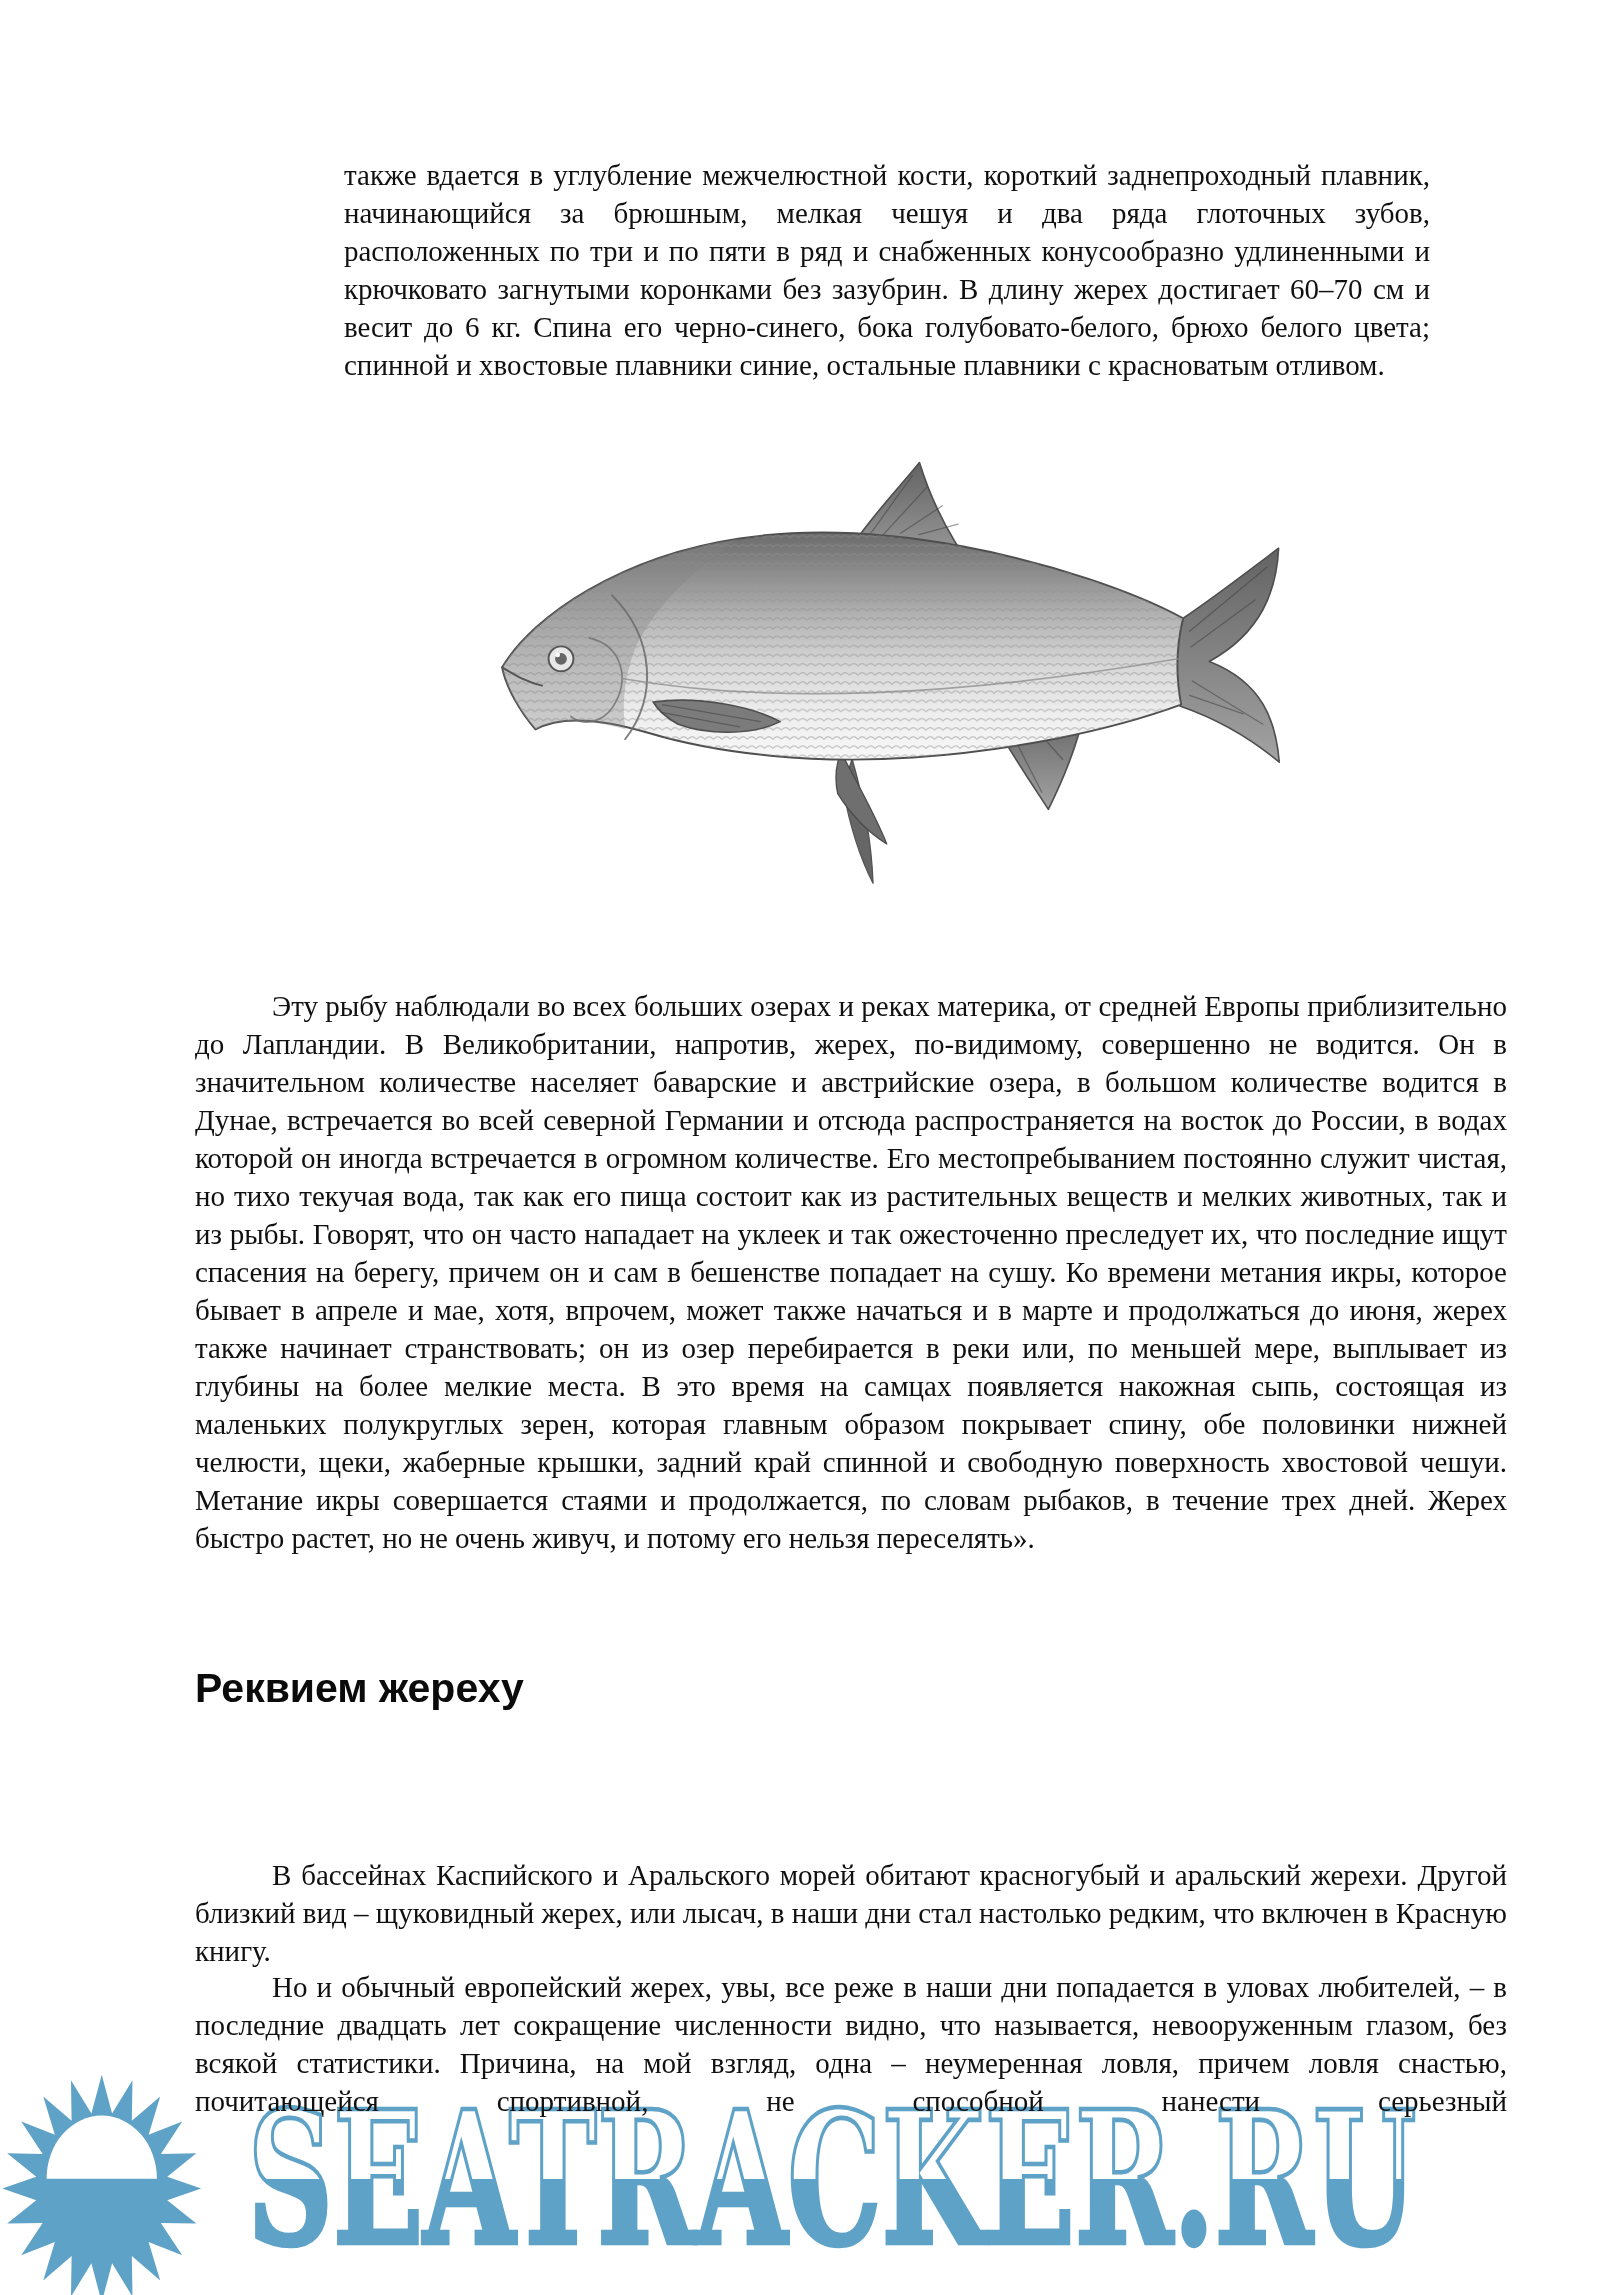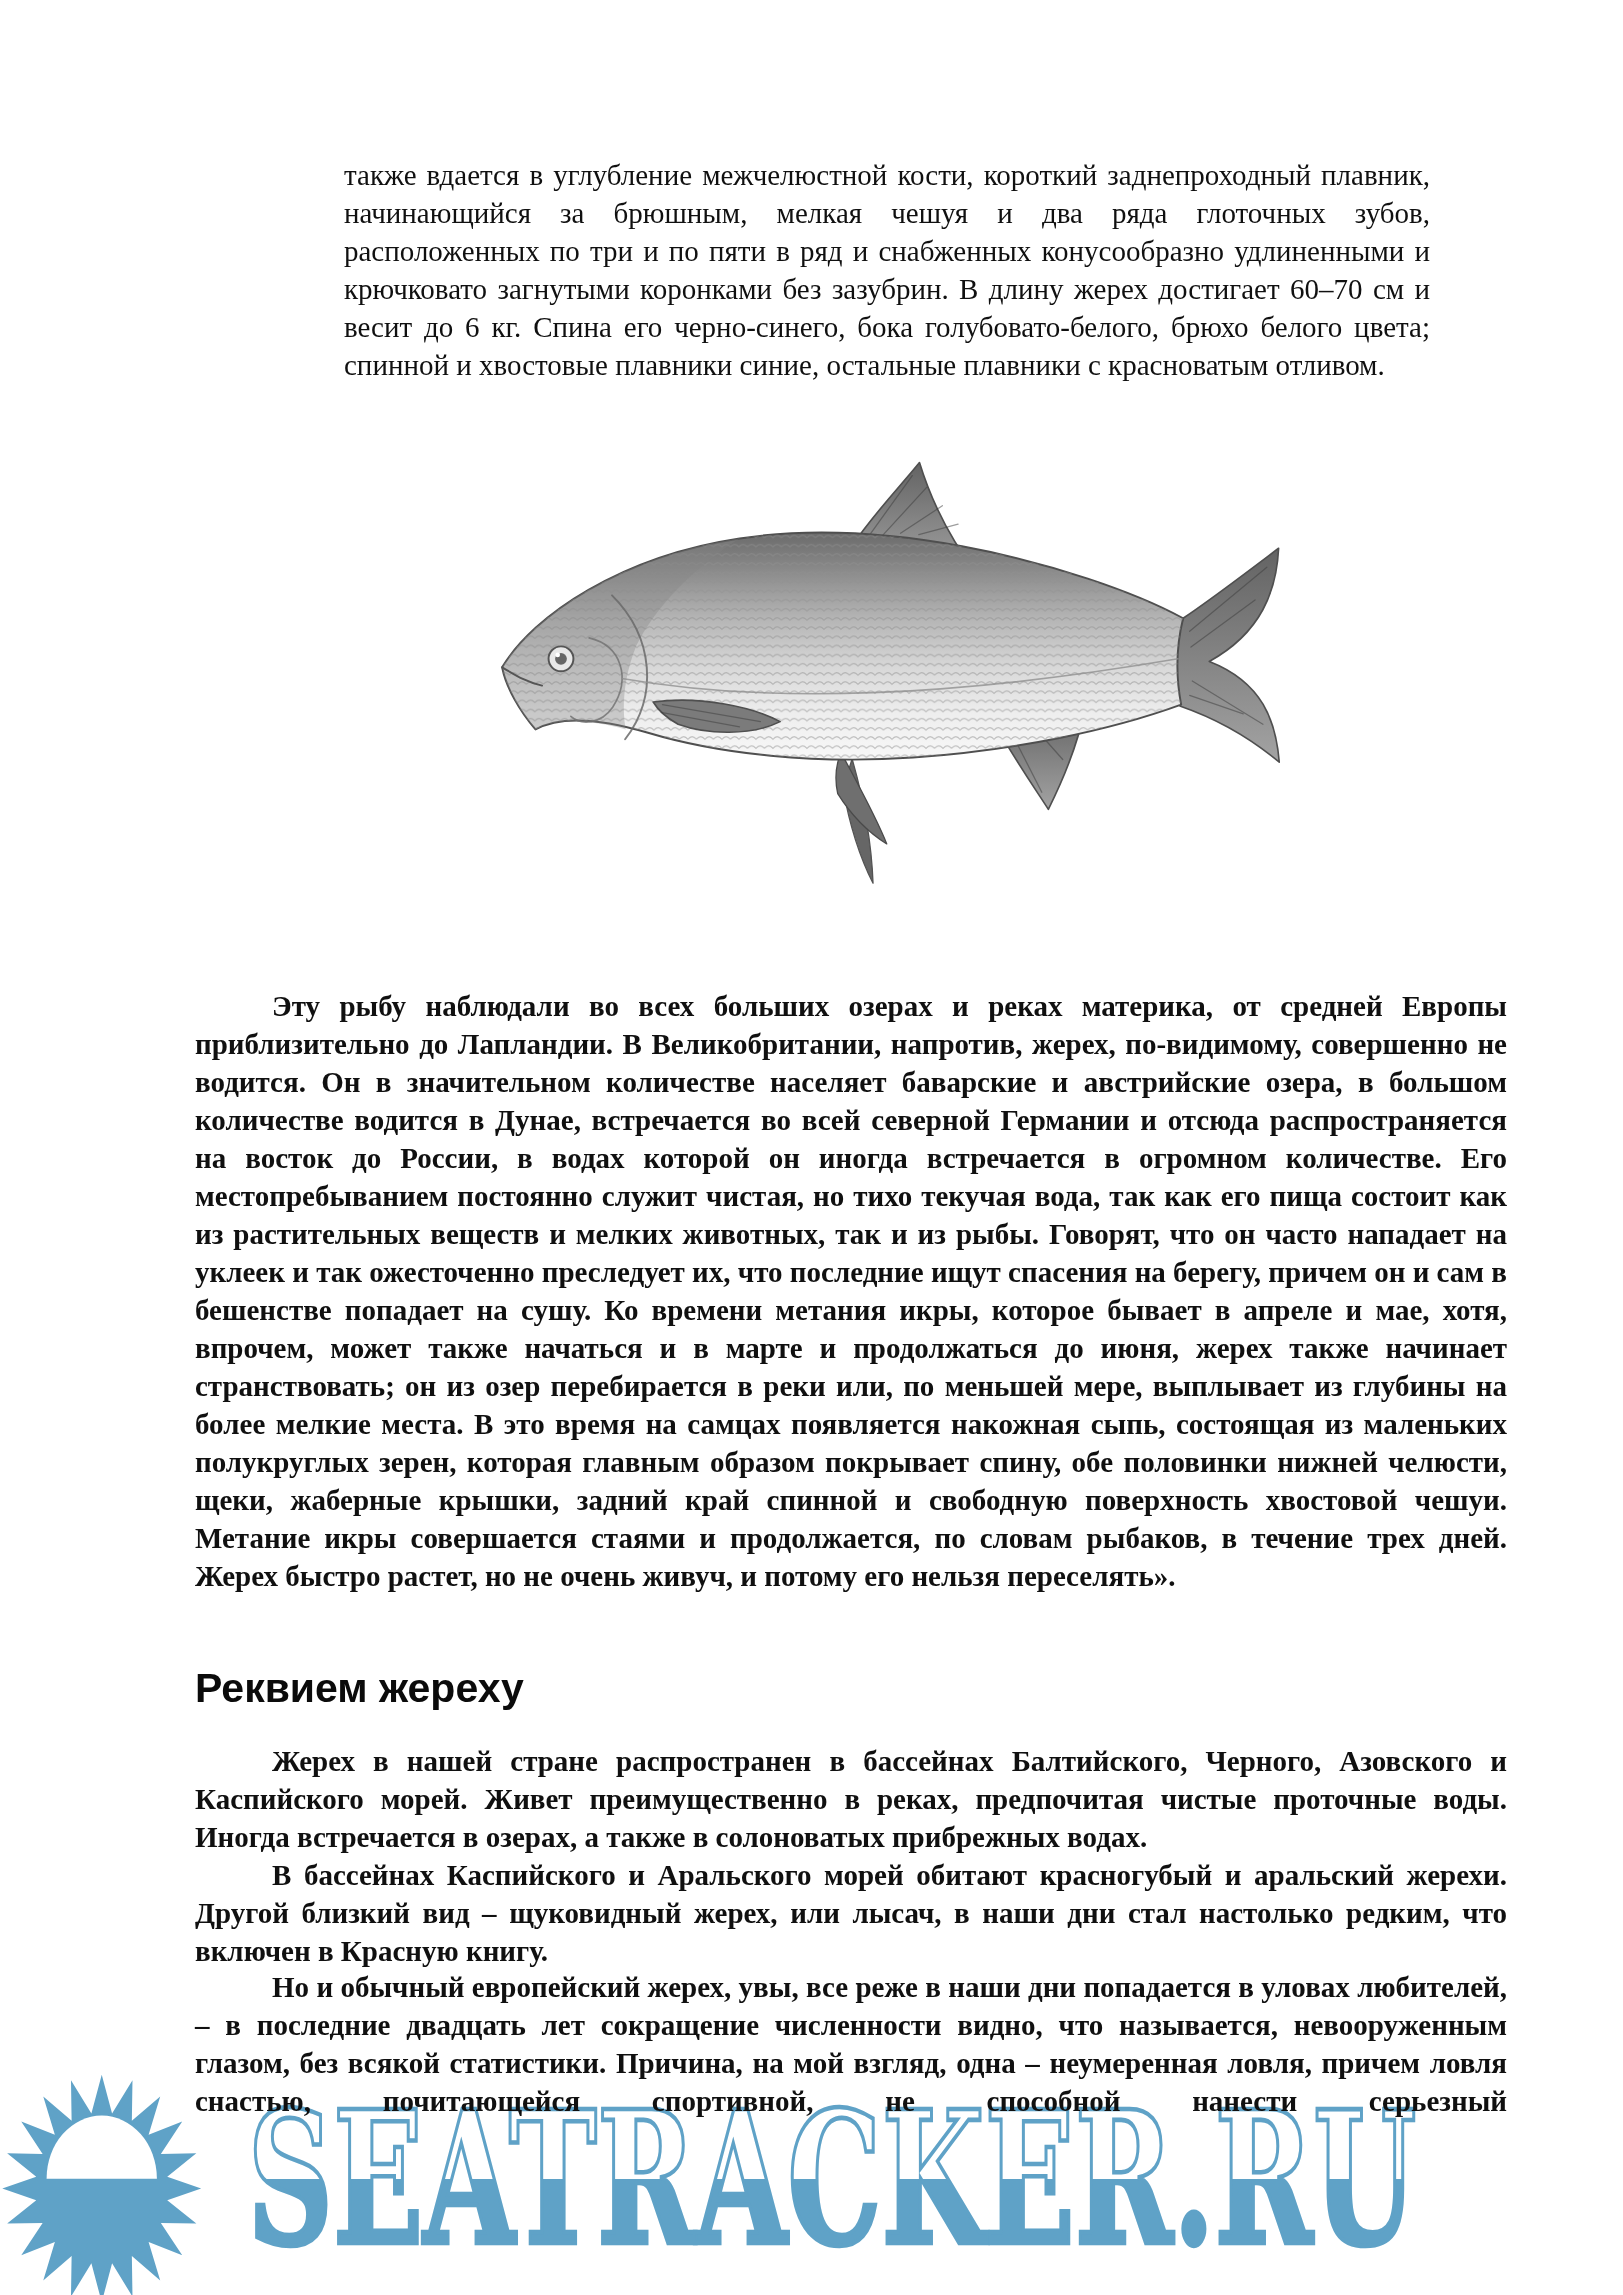--- a/index.html
+++ b/index.html
@@ -7,21 +7,21 @@
     position:relative;
     width:1623px;height:2295px;
     background:#ffffff;
     font-family:"Liberation Serif","DejaVu Serif",serif;
     color:#101010;
     overflow:hidden;
   }
   .page p{margin:0;position:absolute;text-align:justify;font-size:29px;line-height:38px;}
   .quote{left:344px;top:156px;width:1086px;font-size:35px;}
   .caption{left:272px;top:908px;width:720px;text-align:left;}
-  .body-par{left:195px;width:1312px;text-indent:77px;font-weight:bold;}
+  .body-par{left:195px;width:1312px;text-indent:77px;}
   #p1{top:987px;}
   #p2{top:1742px;}
   #p3{top:1856px;}
   #p4{top:1968px;text-align-last:justify;}
   .heading{
     position:absolute;left:195px;top:1667px;width:1312px;margin:0;
     font-family:"Liberation Sans","DejaVu Sans",sans-serif;
     font-weight:bold;font-size:41px;line-height:43px;color:#0b0b0b;
   }
   .fish-figure{position:absolute;left:458px;top:422px;width:851px;height:471px;}
@@ -123,20 +123,19 @@
         </g>
       </g>
     </svg>
   </div>
 
 
   <p id="p1" class="body-par">Эту рыбу наблюдали во всех больших озерах и реках материка, от средней Европы приблизительно до Лапландии. В Великобритании, напротив, жерех, по-видимому, совершенно не водится. Он в значительном количестве населяет баварские и австрийские озера, в большом количестве водится в Дунае, встречается во всей северной Германии и отсюда распространяется на восток до России, в водах которой он иногда встречается в огромном количестве. Его местопребыванием постоянно служит чистая, но тихо текучая вода, так как его пища состоит как из растительных веществ и мелких животных, так и из рыбы. Говорят, что он часто нападает на уклеек и так ожесточенно преследует их, что последние ищут спасения на берегу, причем он и сам в бешенстве попадает на сушу. Ко времени метания икры, которое бывает в апреле и мае, хотя, впрочем, может также начаться и в марте и продолжаться до июня, жерех также начинает странствовать; он из озер перебирается в реки или, по меньшей мере, выплывает из глубины на более мелкие места. В это время на самцах появляется накожная сыпь, состоящая из маленьких полукруглых зерен, которая главным образом покрывает спину, обе половинки нижней челюсти, щеки, жаберные крышки, задний край спинной и свободную поверхность хвостовой чешуи. Метание икры совершается стаями и продолжается, по словам рыбаков, в течение трех дней. Жерех быстро растет, но не очень живуч, и потому его нельзя переселять».</p>
 
   <h2 class="heading">Реквием жереху</h2>
 
-  <p id="p2" class="body-par">Жерех в нашей стране распространен в бассейнах Балтийского, Черного, Азовского и Каспийского морей. Живет преимущественно в реках, предпочитая чистые проточные воды. Иногда встречается в озерах, а также в солоноватых прибрежных водах.</p>
 
   <p id="p4" class="body-par">Но и обычный европейский жерех, увы, все реже в наши дни попадается в уловах любителей, – в последние двадцать лет сокращение численности видно, что называется, невооруженным глазом, без всякой статистики. Причина, на мой взгляд, одна – неумеренная ловля, причем ловля снастью, почитающейся спортивной, не способной нанести серьезный</p>
 
   <p id="p3" class="body-par">В бассейнах Каспийского и Аральского морей обитают красногубый и аральский жерехи. Другой близкий вид – щуковидный жерех, или лысач, в наши дни стал настолько редким, что включен в Красную книгу.</p>
 
 </div>
 
 
 </body></html>

